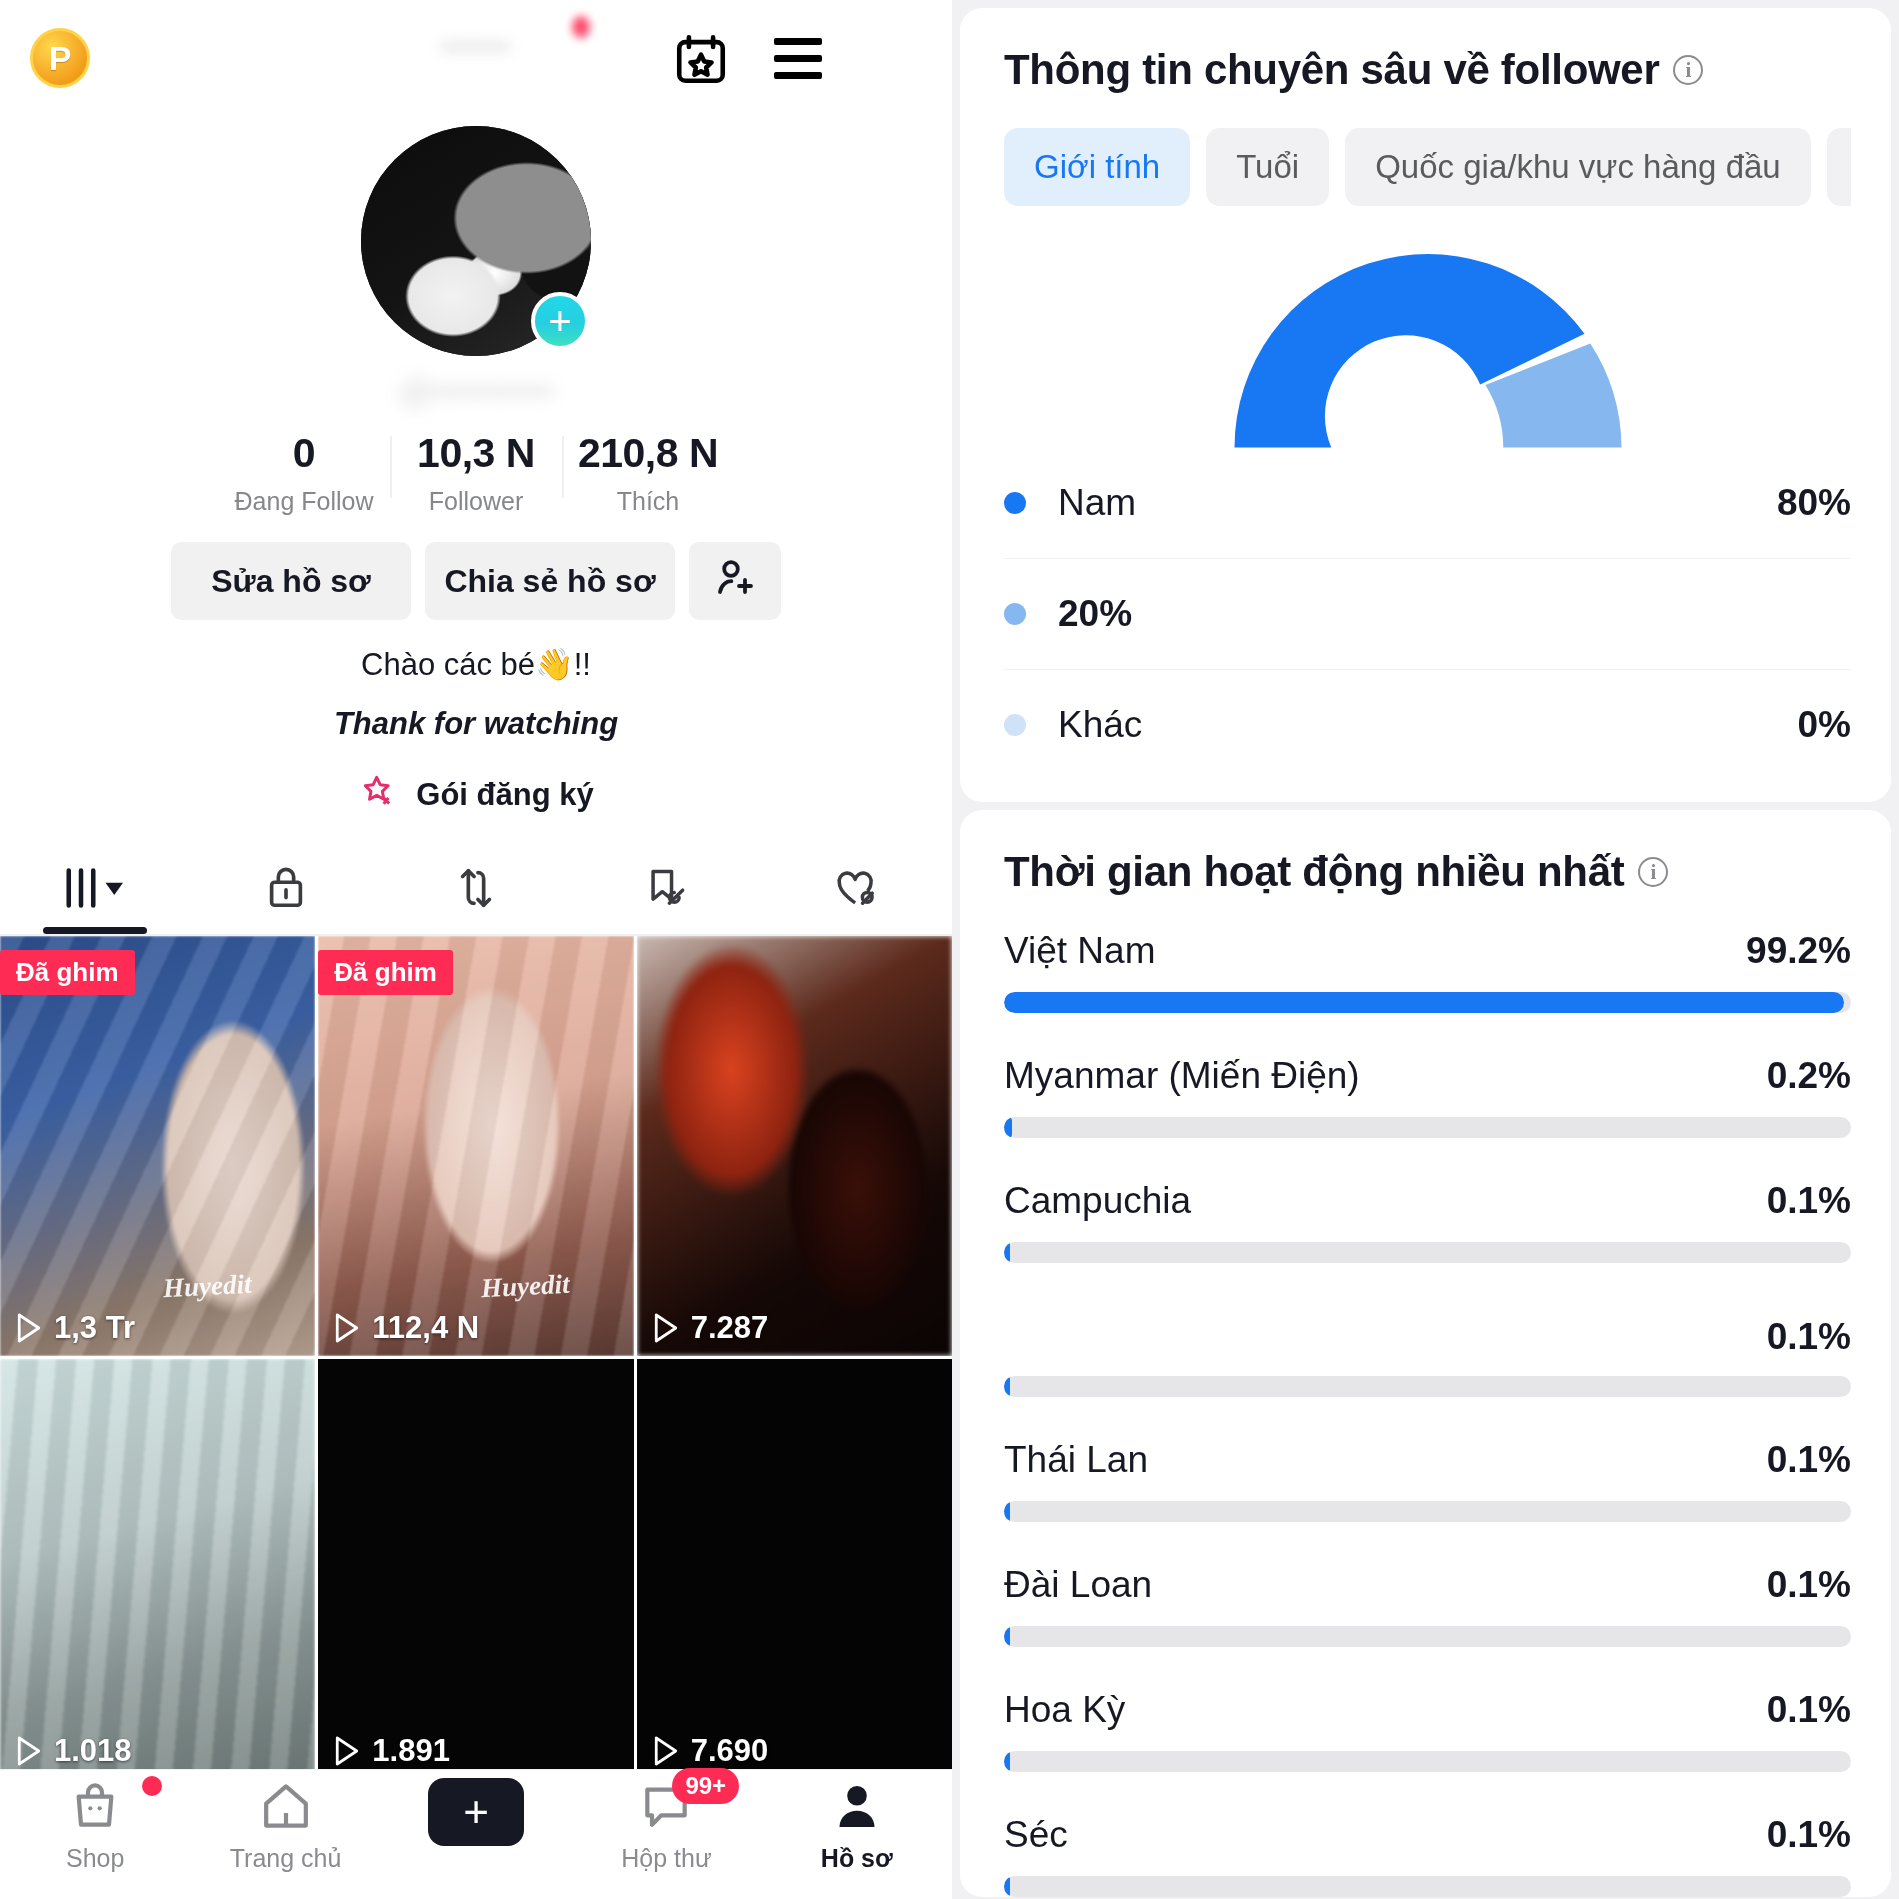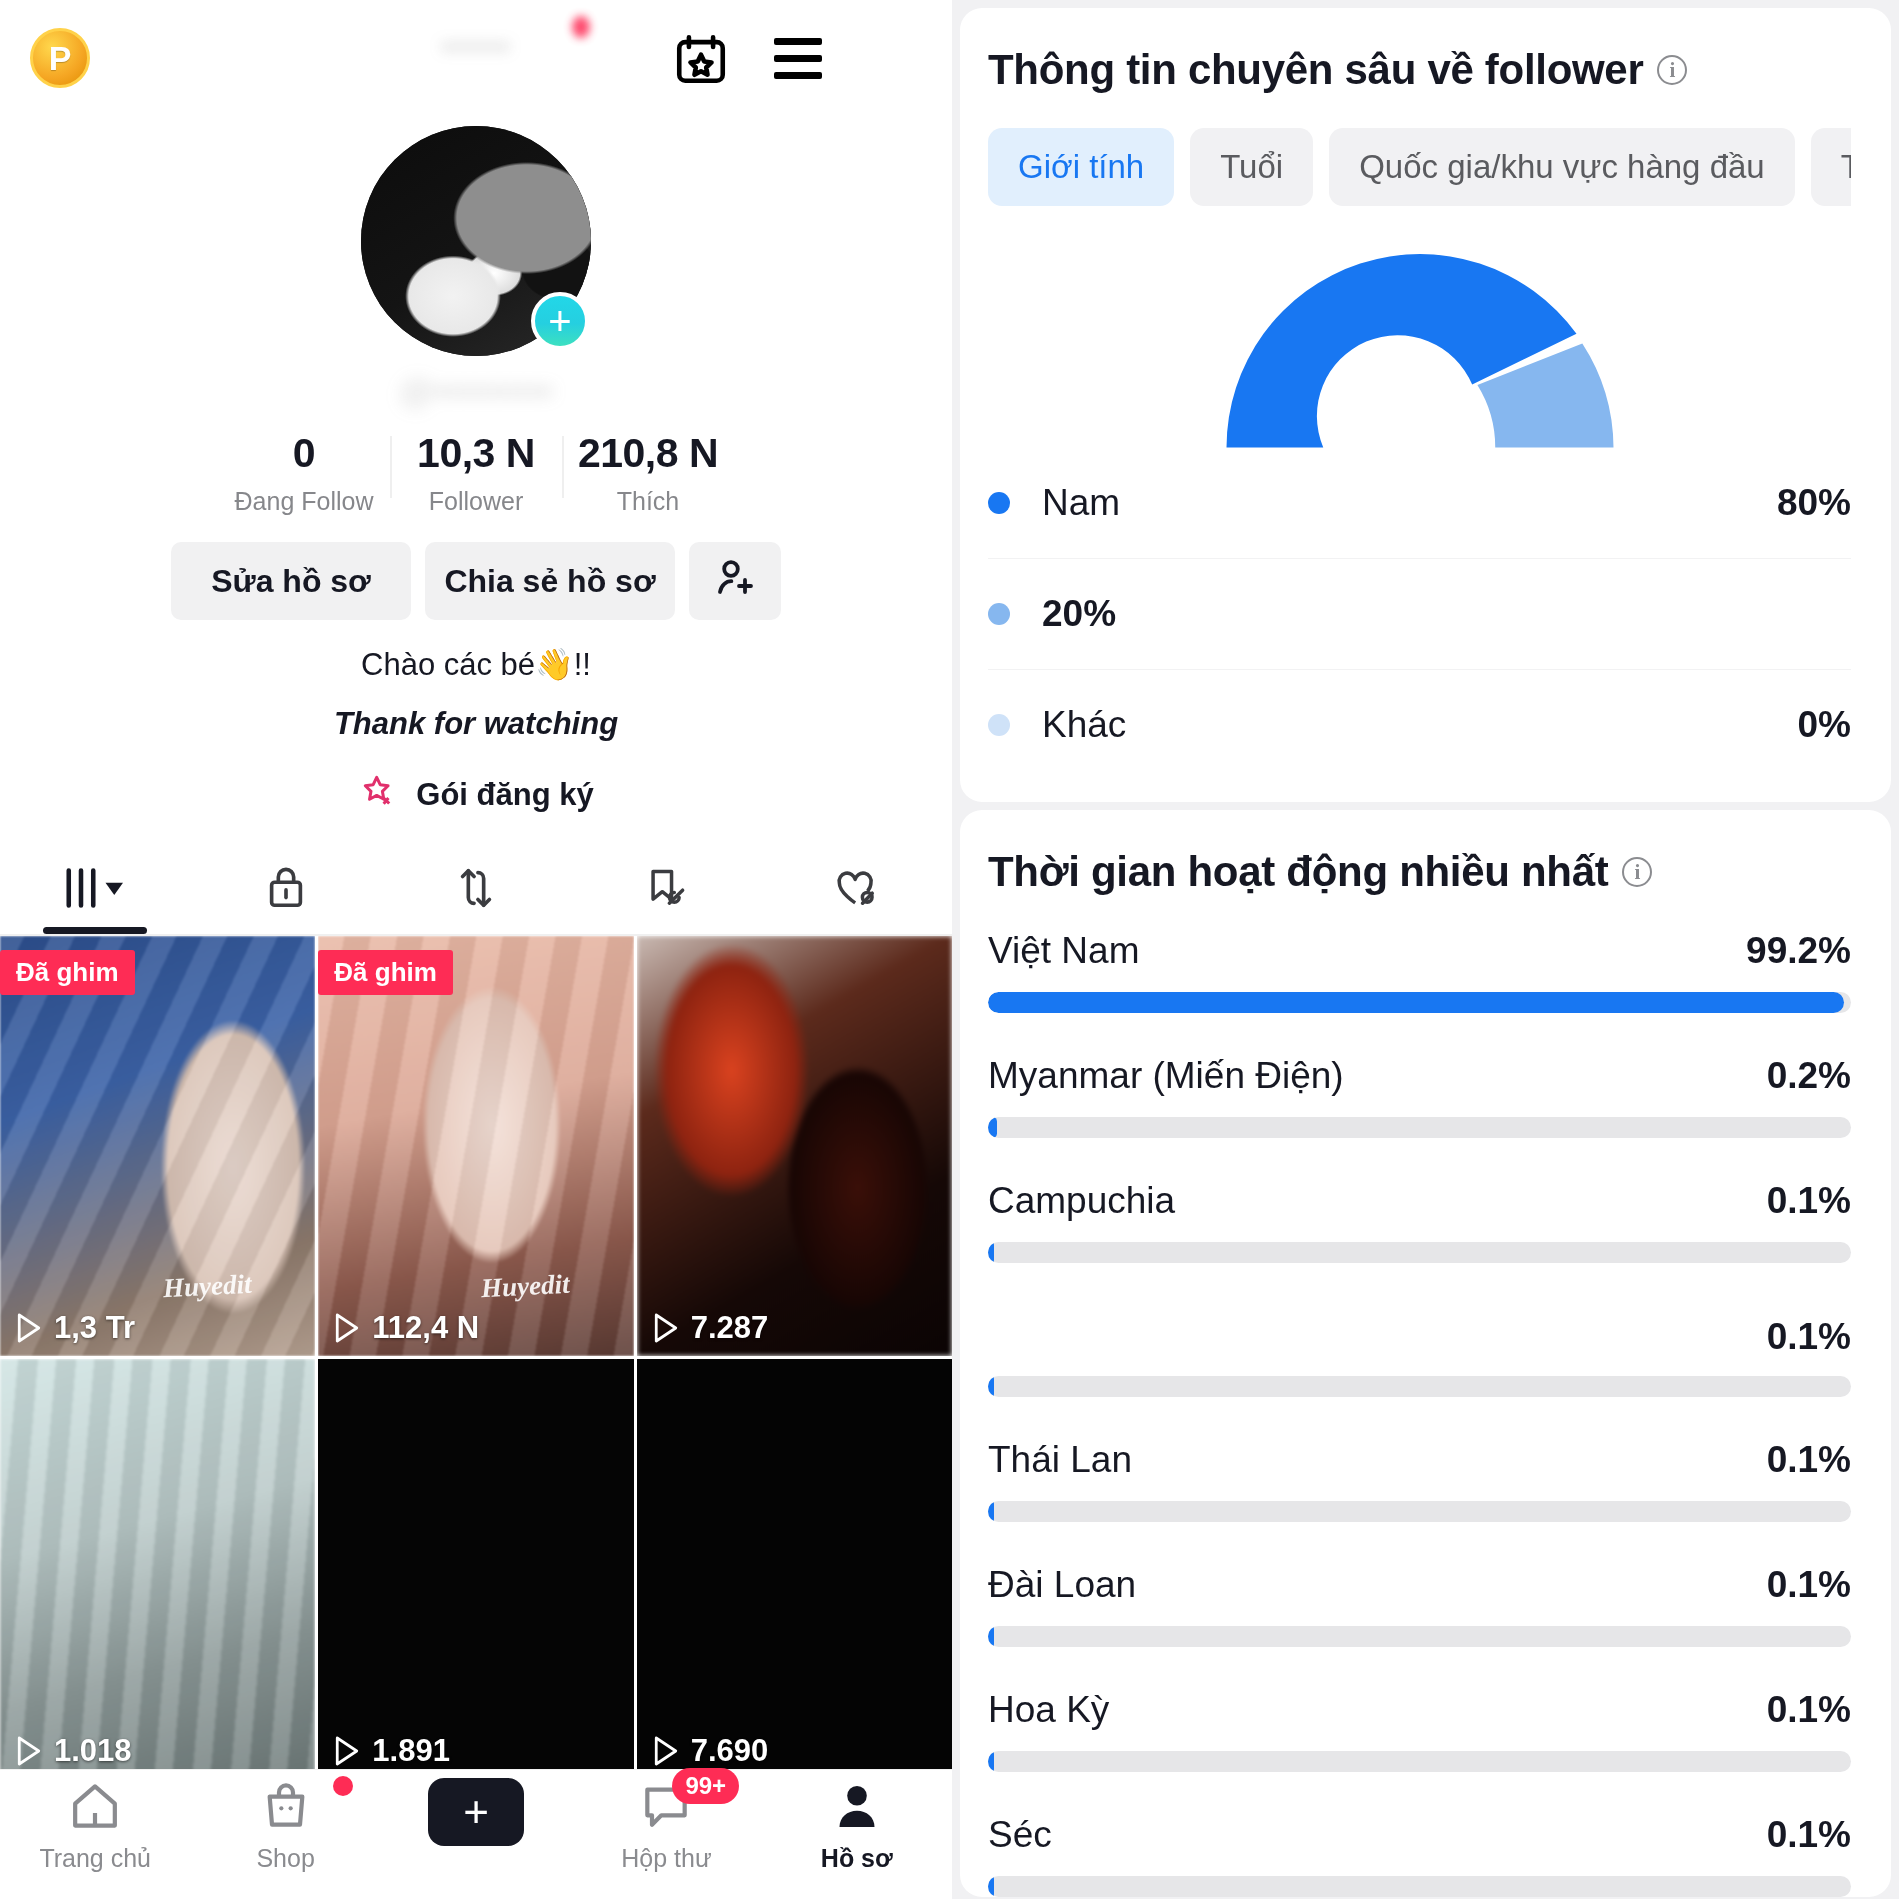--- a/index.html
+++ b/index.html
@@ -107,21 +107,21 @@
       display:flex; align-items:center; justify-content:center; color:#fff; font-size:44px; font-weight:300; }
   .create-btn::before, .create-btn::after { content:""; position:absolute; top:0; width:28px; height:68px; border-radius:16px; z-index:-1; }
   .create-btn::before { left:-10px; background:#22d7e8; }
   .create-btn::after { right:-10px; background:#fe2c55; }
   .dot-badge { position:absolute; right:28px; top:-2px; width:20px; height:20px; border-radius:50%; background:#fe2c55; }
   .count-badge { position:absolute; left:50%; top:-10px; transform:translateX(6px);
       background:#fe2c55; color:#fff; font-size:24px; font-weight:bold; padding:4px 13px; border-radius:20px; }
 
   
   .right { width:947px; height:1899px; background:#f1f1f3; overflow:hidden; position:relative; }
-  .card { background:#fff; border-radius:22px; margin:8px 8px 0 8px; padding:38px 40px 22px 28px; }
+  .card { background:#fff; border-radius:22px; margin:8px 8px 0 8px; padding:38px 40px 22px 44px; }
   .card-h { display:flex; align-items:center; gap:14px; }
   .card-title { font-size:42px; font-weight:bold; color:#161823; letter-spacing:-.3px; }
   .info-i { width:30px; height:30px; border-radius:50%; border:2.5px solid #8b8c90;
       display:flex; align-items:center; justify-content:center; font-size:21px; color:#8b8c90;
       font-family:"Liberation Serif", serif; font-weight:bold; }
 
   .chips { display:flex; gap:16px; margin-top:34px; overflow:hidden; }
   .chip { background:#f1f1f3; border-radius:14px; padding:20px 30px; font-size:33px; color:#5a5b5f; white-space:nowrap; cursor:pointer; }
   .chip.active { background:#e1effd; color:#1877f2; }
 
@@ -328,38 +328,38 @@
             </svg>
           <span>7.690</span>
         </div>
       </div>
     </div>
 
     <div class="bottomnav">
       <div class="nav">
         <span>
           <svg width="56" height="56" viewBox="0 0 24 24" fill="none" stroke="#8a8b8f" stroke-width="1.8" stroke-linejoin="round">
-            <path d="M3.5 11L12 3.6 20.5 11v9.4h-17z"></path>
-              <path d="M12 20v-5"></path>
-          </svg>
-        </span>
-        <span class="nlbl">Trang chủ</span>
-      </div>
-
-      <div class="nav">
-        <span>
-          <svg width="56" height="56" viewBox="0 0 24 24" fill="none" stroke="#8a8b8f" stroke-width="1.8" stroke-linejoin="round">
             <path d="M5 8h14l-1 12H6z"></path>
               <path d="M9 8V6.2a3 3 0 016 0V8"></path>
             <circle cx="10" cy="13" r=".9" fill="#8a8b8f" stroke="none"></circle>
             <circle cx="14" cy="13" r=".9" fill="#8a8b8f" stroke="none"></circle>
           </svg>
         </span>
         <span class="dot-badge"></span>
         <span class="nlbl">Shop</span>
+      </div>
+
+      <div class="nav">
+        <span>
+          <svg width="56" height="56" viewBox="0 0 24 24" fill="none" stroke="#8a8b8f" stroke-width="1.8" stroke-linejoin="round">
+            <path d="M3.5 11L12 3.6 20.5 11v9.4h-17z"></path>
+              <path d="M12 20v-5"></path>
+          </svg>
+        </span>
+        <span class="nlbl">Trang chủ</span>
       </div>
 
       <div class="nav">
         <span class="create-btn">+</span>
       </div>
 
       <div class="nav">
         <span>
           <svg width="56" height="56" viewBox="0 0 24 24" fill="none" stroke="#8a8b8f" stroke-width="1.8" stroke-linejoin="round">
             <path d="M4 5h16v11H10l-4 4v-4H4z"></path>

